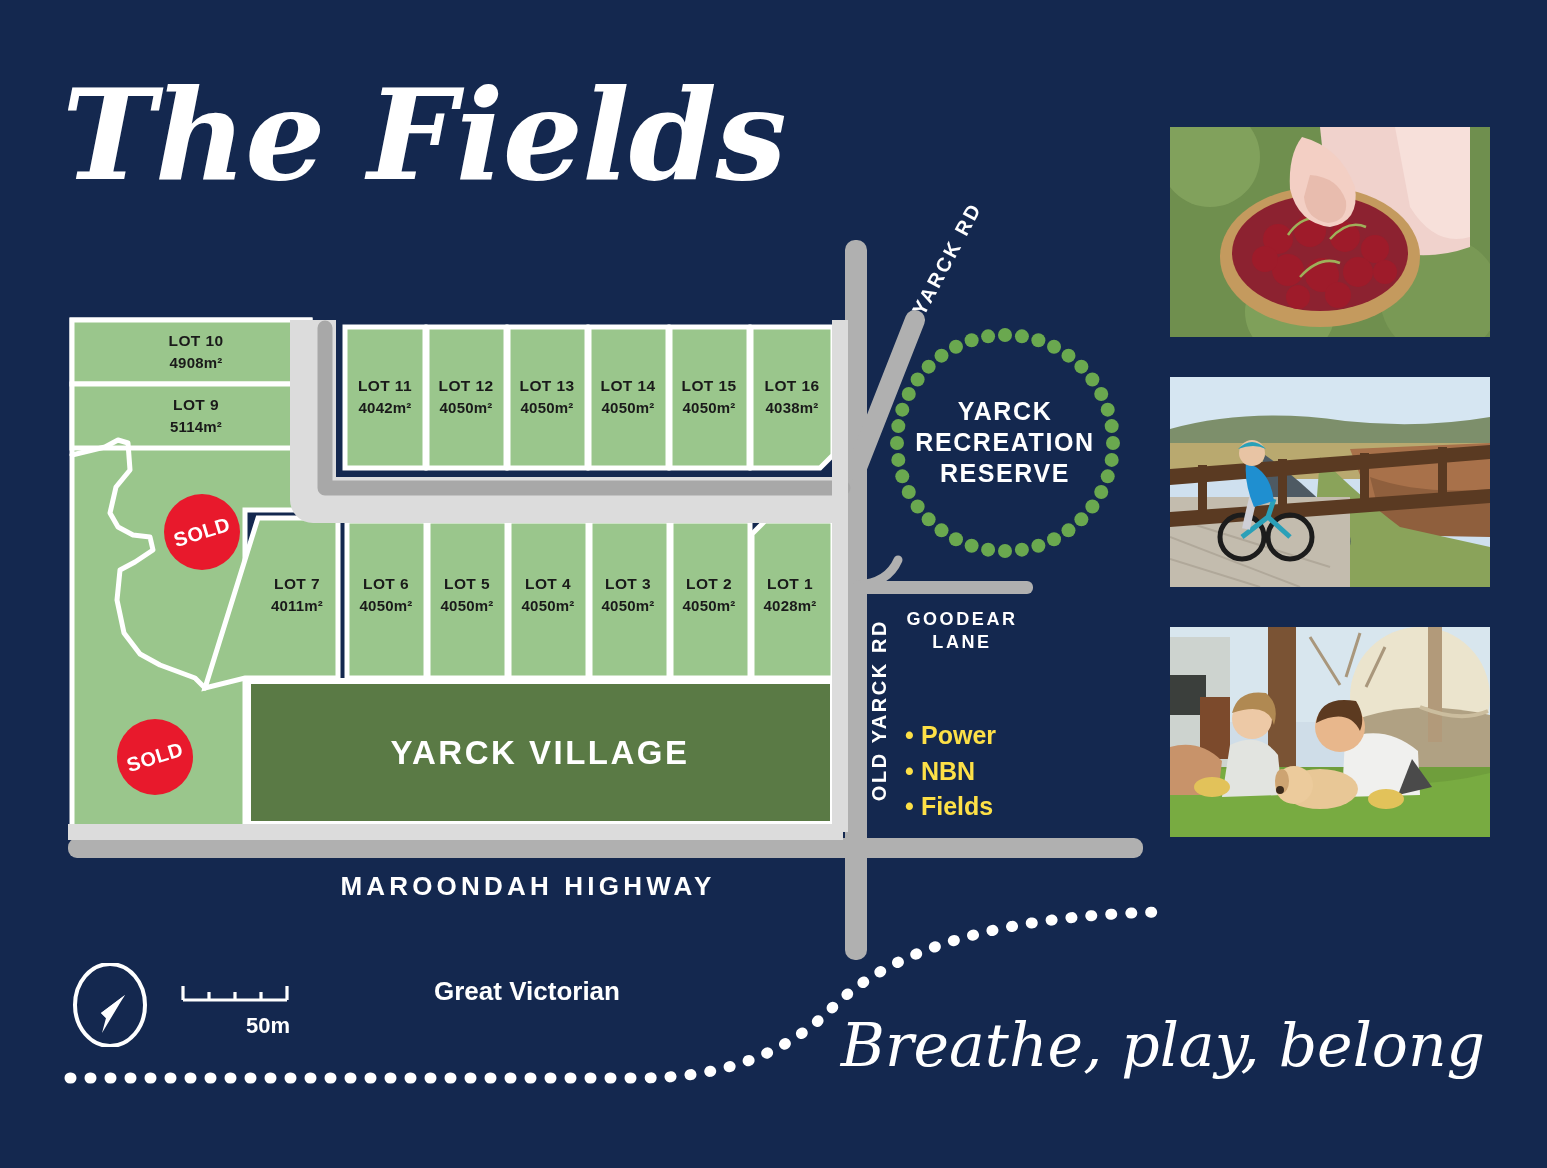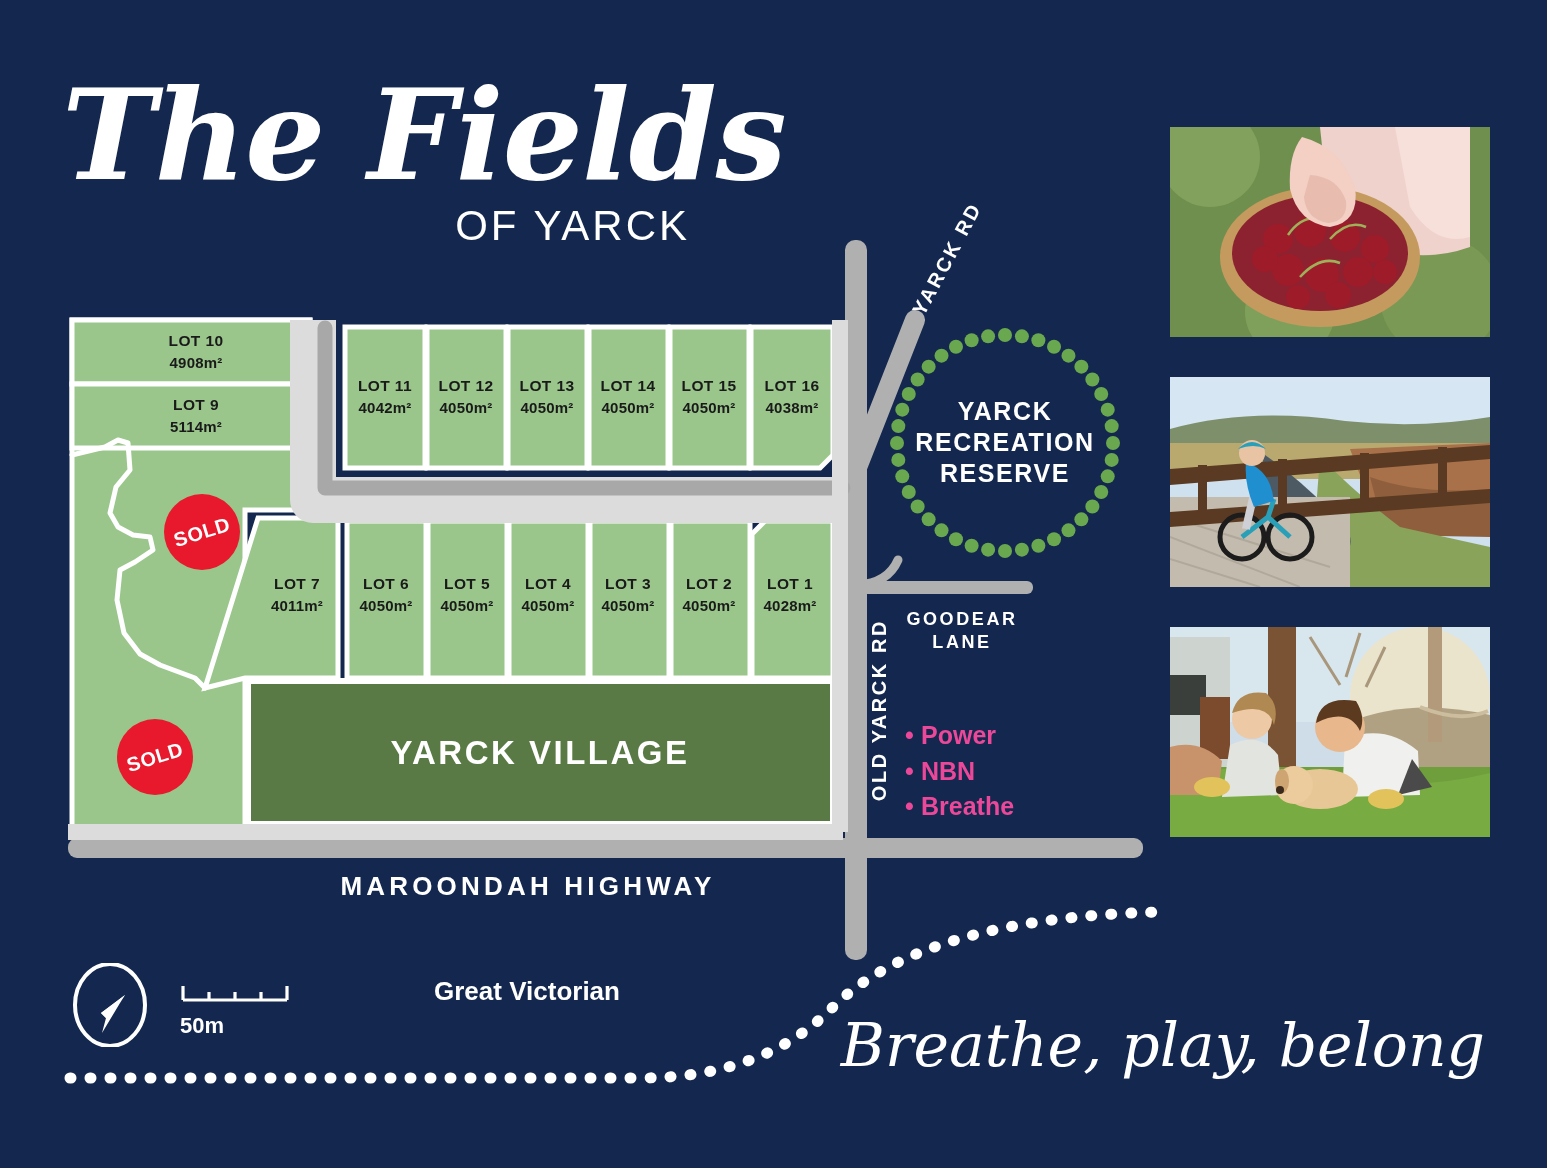--- a/index.html
+++ b/index.html
@@ -74,30 +74,30 @@
   .hwy-label {
     font-family: "Liberation Sans", sans-serif;
     font-size: 26px; font-weight: 700; fill: #ffffff;
     text-anchor: middle; letter-spacing: 4.2px;
   }
 
   
   #features {
     position: absolute; left: 905px; top: 718px;
     font-size: 25px; font-weight: 700; line-height: 1.42;
-    color: #ec4899;
+    color: #fde047;
   }
   #features div { white-space: nowrap; }
   #features .dot { display: inline-block; width: 16px; }
 
   
   #compass { position: absolute; left: 68px; top: 963px; width: 84px; height: 84px; }
   #scale { position: absolute; left: 180px; top: 982px; width: 110px; }
   #scale-label {
-    text-align: left; font-size: 22px; font-weight: 700;
+    text-align: right; font-size: 22px; font-weight: 700;
     margin-top: 3px; color: #ffffff;
   }
   #trail-label {
     position: absolute; left: 357px; top: 975px; width: 340px;
     text-align: center; font-size: 26px; font-weight: 700;
     line-height: 1.26; color: #ffffff;
   }
 
   
   #tagline {
@@ -117,21 +117,20 @@
   #photo-0 { top: 127px; }
   #photo-1 { top: 377px; }
   #photo-2 { top: 627px; }
   .photo svg { display:block; width:100%; height:100%; }
 </style>
 </head>
 <body>
 
 <div id="brand">
   <div id="brand-title">The Fields</div>
-  <div id="brand-sub">OF YARCK</div>
 </div>
 
 <div id="map">
 <svg width="1160" height="1168" viewBox="0 0 1160 1168" xmlns="http://www.w3.org/2000/svg">
   <defs>
     <clipPath id="clipAll">
           <rect x="0" y="0" width="1160" height="1168"></rect>
         </clipPath>
   </defs>
 
@@ -295,21 +294,21 @@
     <text class="hwy-label" x="528" y="895">MAROONDAH  HIGHWAY</text>
   </g>
 
   <path id="rail-trail-path" d="M 70 1078 L 640 1078 Q 760 1078 830 1010 Q 920 918 1160 912" fill="none" stroke="#ffffff" stroke-width="11" stroke-linecap="round" stroke-dasharray="1 19"></path>
 </svg>
 </div>
 
 <div id="features">
   <div><span class="dot">•</span><span>Power</span></div>
   <div><span class="dot">•</span><span>NBN</span></div>
-  <div><span class="dot">•</span><span>Breathe</span></div>
+  <div><span class="dot">•</span><span>Fields</span></div>
 </div>
 
 <div id="compass">
   <svg viewBox="0 0 84 84" width="84" height="84">
     <ellipse cx="42" cy="42" rx="35" ry="41" fill="none" stroke="#ffffff" stroke-width="4"></ellipse>
     <path d="M 57 32 L 33 50 L 38 55 L 34 70 L 52 40 Z" fill="#ffffff"></path>
     <path d="M 57 32 L 33 50 L 38 55 Z" fill="#ffffff"></path>
   </svg>
 </div>
 <div id="scale">

